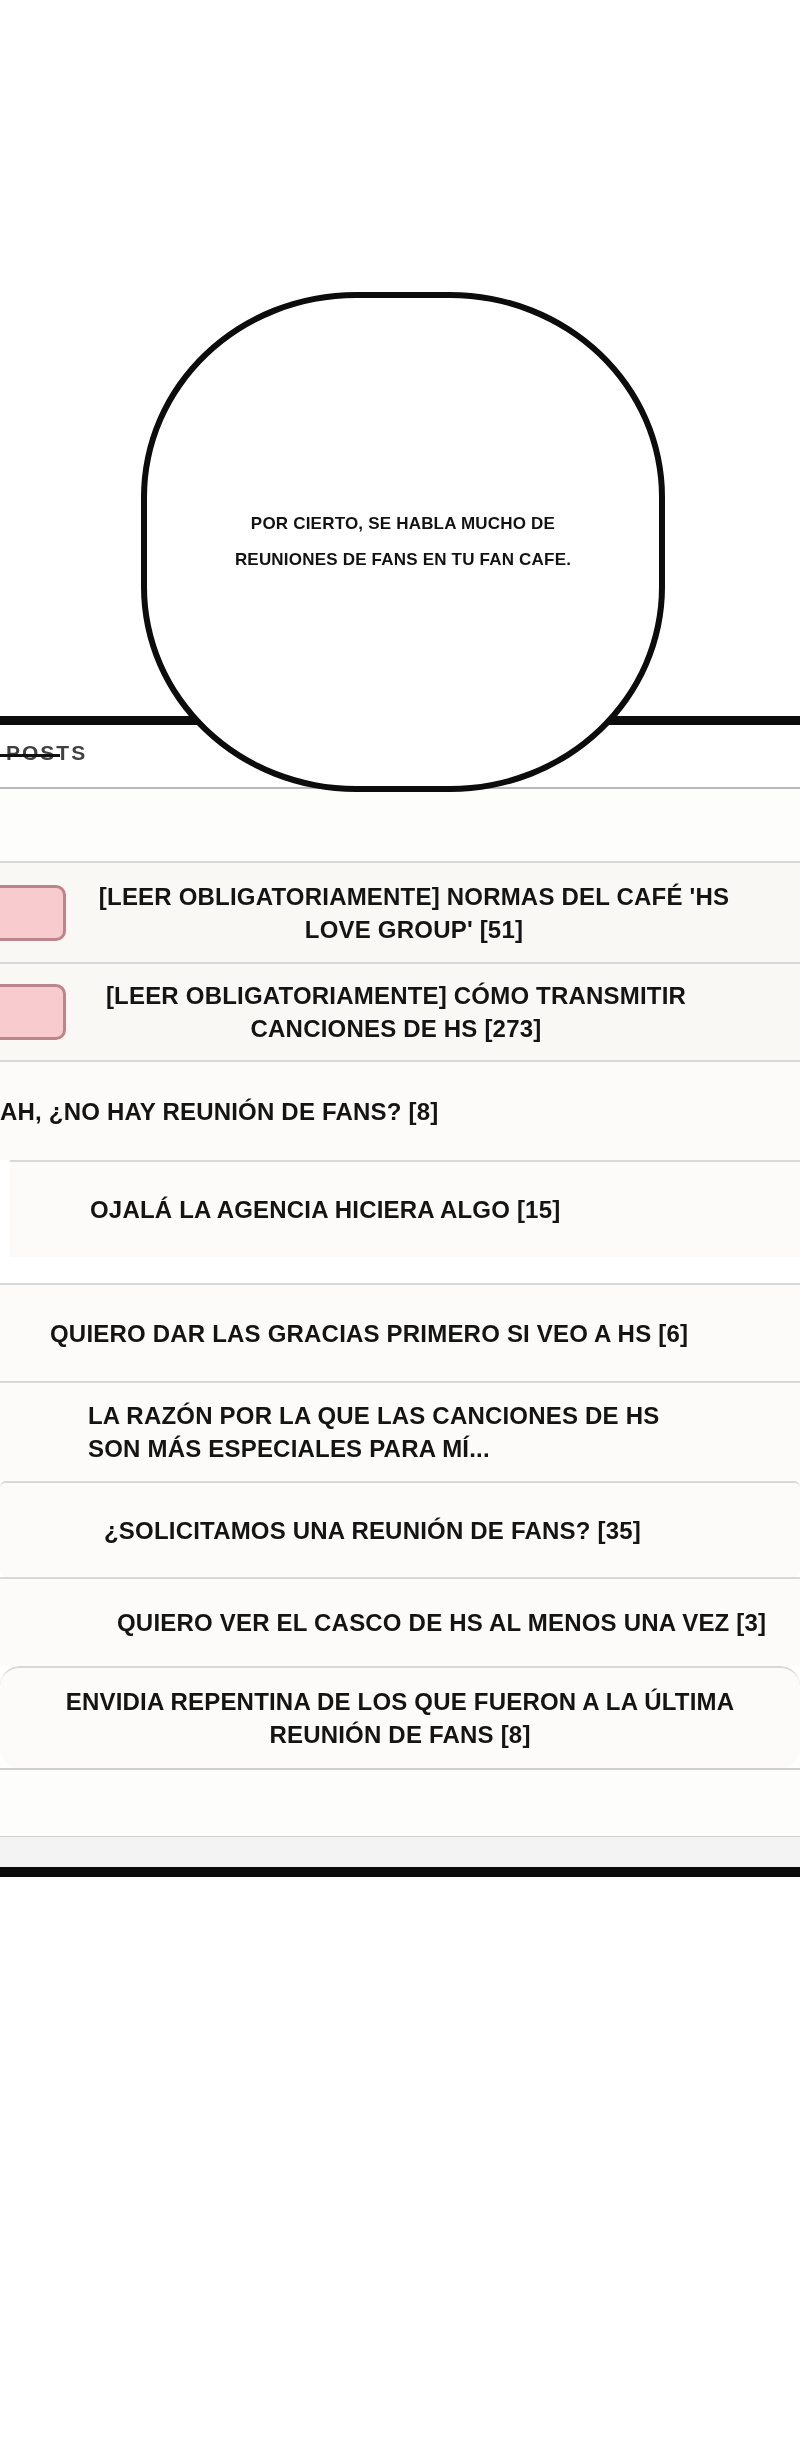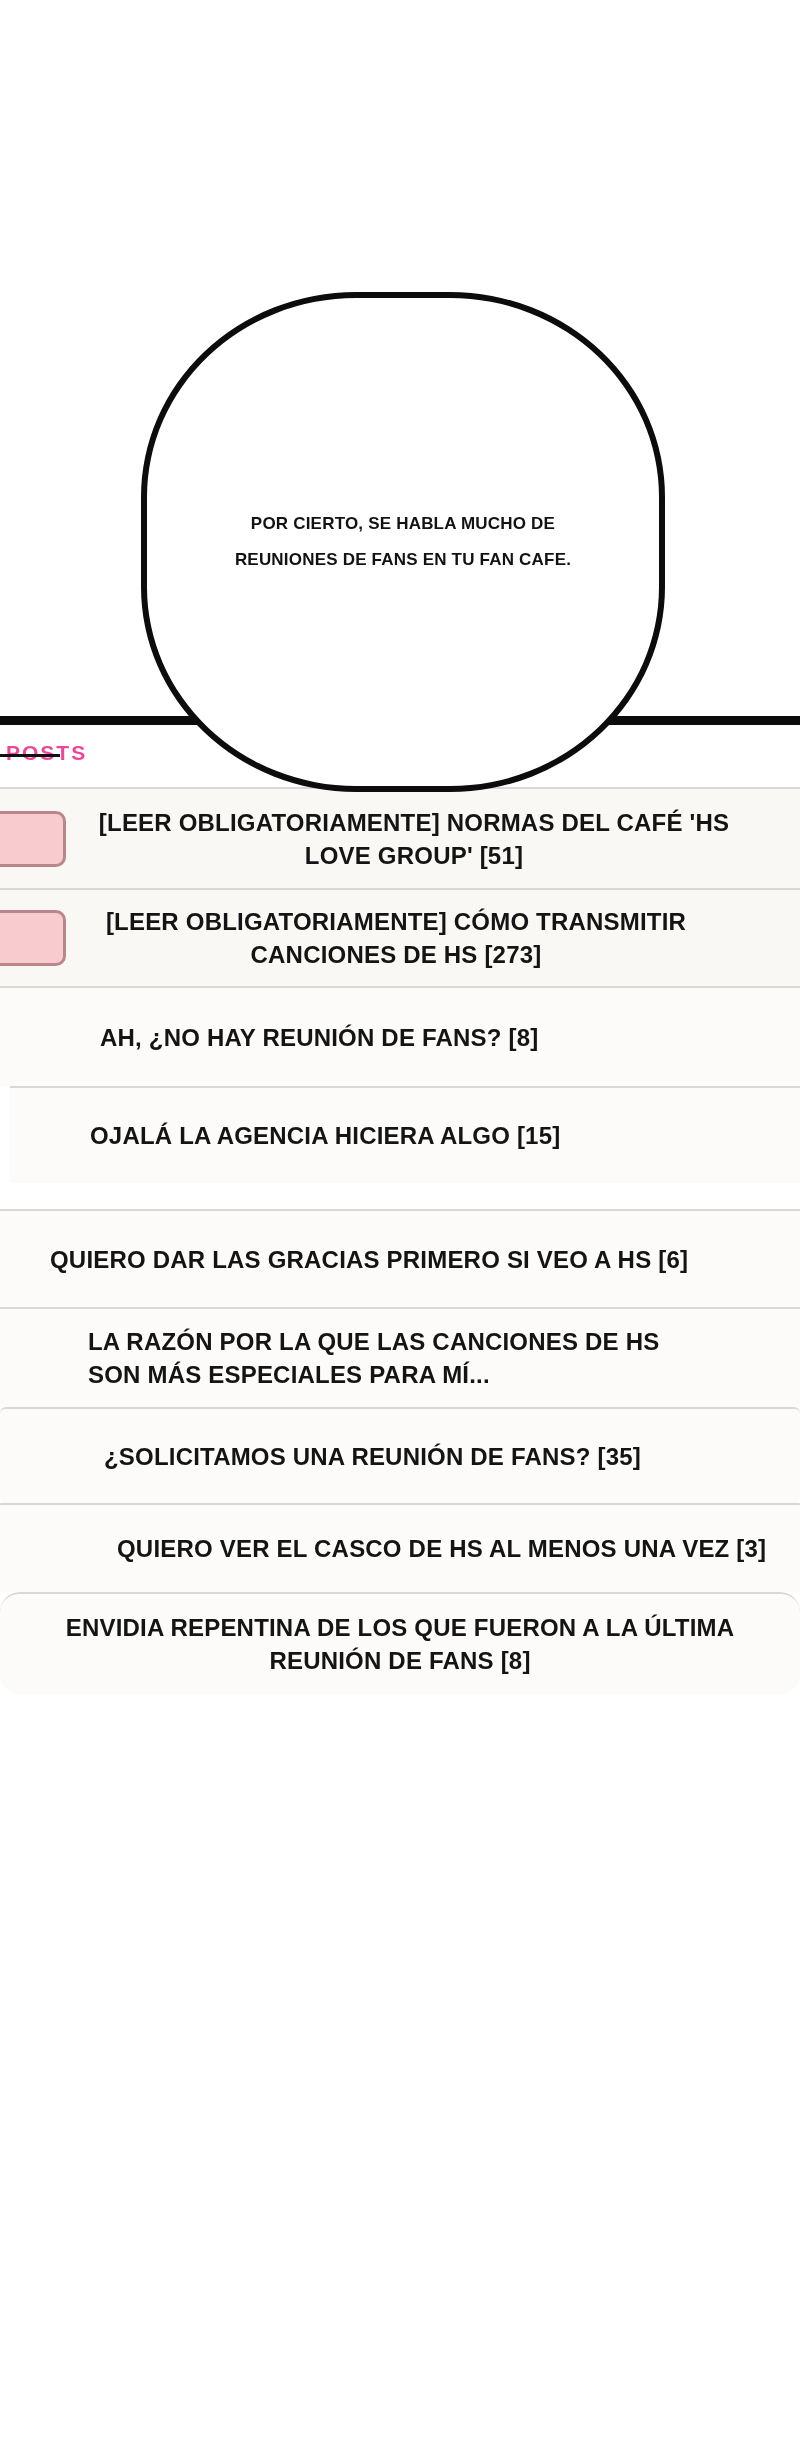--- a/index.html
+++ b/index.html
@@ -12,21 +12,21 @@
 
   
   .hr-thick-top {
     position:absolute; left:0; top:716px; width:800px; height:9px;
     background:var(--divider-black,#0c0c0c); z-index:1;
   }
 
   
   .tab-label {
     position:absolute; left:6px; top:741px; z-index:1;
-    font-size:21px; font-weight:bold; letter-spacing:2px; color:#ec4899;
+    font-size:21px; font-weight:bold; letter-spacing:2px; color:#404040;
   }
   .tab-strike {
     position:absolute; left:0; top:754px; width:60px; height:3px;
     background:#101010; z-index:2;
   }
 
   
   .bubble {
     position:absolute; left:141px; top:292px; width:524px; height:500px;
     background:#ffffff; border:6px solid var(--divider-black,#0c0c0c);
@@ -35,36 +35,36 @@
   }
   .bubble-text {
     max-width:400px; text-align:center;
     font-size:17px; font-weight:bold; line-height:36px; color:#121212;
     letter-spacing:0.2px;
   }
 
   
   .list {
     position:absolute; left:0; top:787px; width:800px; z-index:0;
-    display:flex; flex-direction:row; background:#ffffff;
+    display:flex; flex-direction:column; background:#ffffff;
   }
   .header-strip { height:74px; border-top:2px solid #b9b9b9; background:#fdfdfc; }
   .row {
     position:relative; display:flex; align-items:center;
     border-top:2px solid #d8d8d8; background:#fcfbfa;
     font-size:24px; font-weight:bold; line-height:33px; color:#141414;
     letter-spacing:0.2px;
   }
   .row-1, .row-2 {
     justify-content:center; text-align:center;
     padding-left:84px; padding-right:56px; background:#faf8f5;
   }
   .row-1 { height:101px; }
   .row-2 { height:98px;padding-left:48px; }
-  .row-3 { height:100px; padding-left:100px; }
+  .row-3 { height:100px; }
   .row-4 { height:97px;  padding-left:80px;margin-left:10px; }
   .row-5 { height:98px; padding-left:50px;margin-top:26px; }
   .row-6 { height:100px; padding-left:88px; padding-right:116px; }
   .row-7 { height:96px;  padding-left:104px;border-radius:6px; }
   .row-8 { height:89px;  padding-left:117px; }
   .row-9 { height:102px; justify-content:center; text-align:center; padding:0 60px;border-radius:20px; }
 
   .badge {
     position:absolute; left:-12px; top:50%; transform:translateY(-50%);
     width:78px; height:56px; border-radius:10px;

